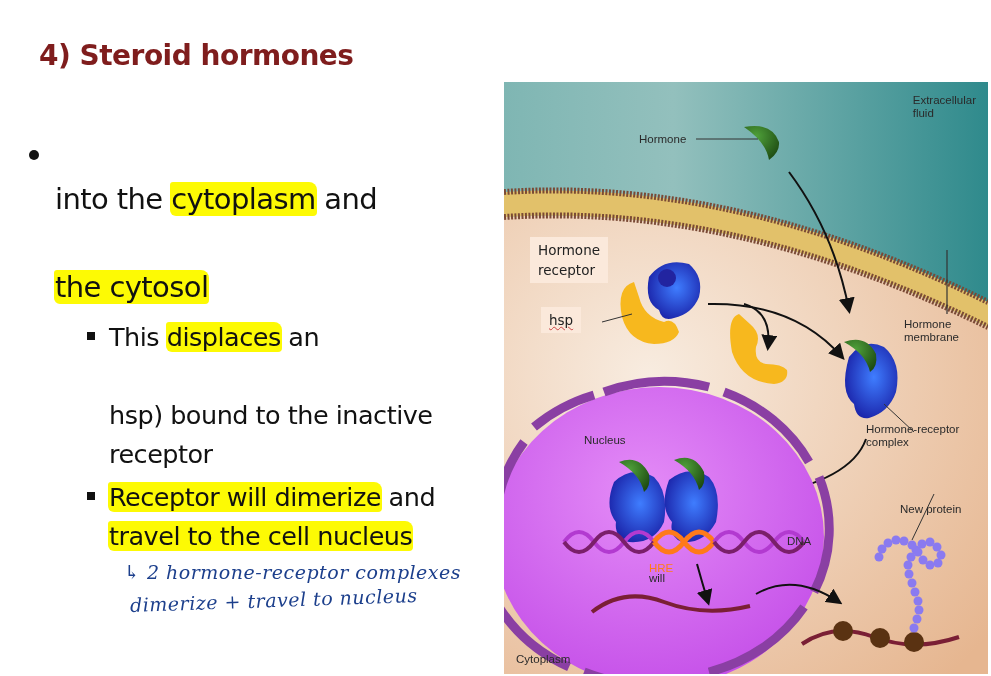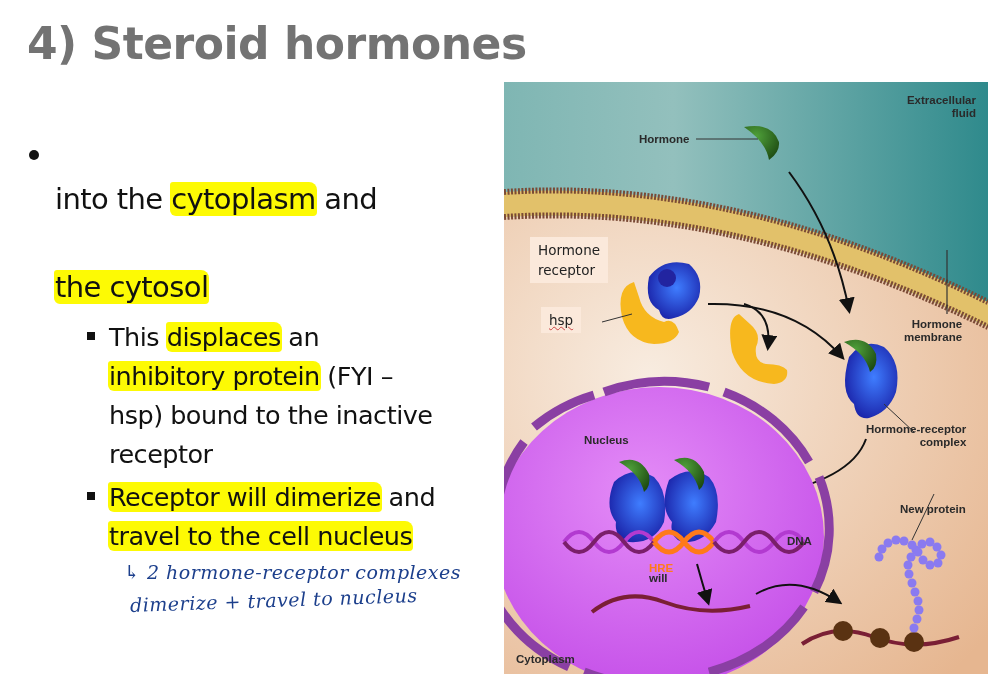--- a/index.html
+++ b/index.html
@@ -4,22 +4,22 @@
 <style>
   html, body { margin: 0; padding: 0; }
   body {
     width: 991px; height: 676px; overflow: hidden; position: relative;
     background: #ffffff;
     font-family: "DejaVu Sans", "Liberation Sans", sans-serif;
   }
   .slide-title {
     position: absolute; left: 27px; top: 14px;
     font-family: "DejaVu Sans", sans-serif;
-    font-weight: bold; font-size: 44px; line-height: 60px;
-    color: #737373; letter-spacing: -0.5px; margin: 0;
+    font-weight: bold; font-size: 28px; line-height: 60px;
+    color: #7f1d1d; letter-spacing: -0.5px; margin: 12px;
   }
   .body-text {
     position: absolute; left: 0; top: 0; width: 500px; height: 676px;
     font-family: "DejaVu Sans", sans-serif; color: #111;
   }
   .line { position: absolute; white-space: nowrap; }
   .l1 { font-size: 29px; line-height: 44px; letter-spacing: -0.6px; }
   .l2 { font-size: 25.5px; line-height: 39px; letter-spacing: -0.5px; }
   .hl {
     background: #fdfa04;
@@ -36,23 +36,22 @@
     position: absolute; font-family: "DejaVu Serif", serif; font-style: italic;
     color: #1c3f8c; font-size: 19px; white-space: nowrap; letter-spacing: 0.5px;
   }
   .diagram {
     position: absolute; left: 504px; top: 82px; width: 484px; height: 592px;
     overflow: hidden;
   }
   .diagram svg { display: block; }
   .dlabel {
     position: absolute; font-family: "Liberation Sans", sans-serif;
-    font-size: 11.5px; color: #2a2a2a; white-space: nowrap; text-align: right;
+    font-size: 11.5px; color: #2a2a2a; white-space: nowrap; text-align: left;
     line-height: 13px;
-    font-weight: bold;
   }
   .label-box {
     position: absolute; background: #fbe9db; font-family: "DejaVu Sans", sans-serif;
     color: #222; font-size: 13.5px; line-height: 20px; padding: 3px 8px;
   }
 </style>
 </head>
 <body>
 
 <h1 class="slide-title">4) Steroid hormones</h1>
@@ -63,23 +62,20 @@
   <div class="line l1" style="left:55px; top:177px;">
     <span>into the </span><span class="hl">cytoplasm</span><span> and</span>
   </div>
   <div class="line l1" style="left:55px; top:265px;">
     <span class="hl">the cytosol</span>
   </div>
 
   <div class="bullet-sq" style="left:87px; top:332px;"></div>
   <div class="line l2" style="left:109px; top:318px;">
     <span>This </span><span class="hl">displaces</span><span> an</span>
-  </div>
-  <div class="line l2" style="left:109px; top:357px;">
-    <span class="hl">inhibitory protein</span><span> (FYI –</span>
   </div>
   <div class="line l2" style="left:109px; top:396px;">
     <span>hsp) bound to the inactive</span>
   </div>
   <div class="line l2" style="left:109px; top:435px;">
     <span>receptor</span>
   </div>
 
   <div class="bullet-sq" style="left:87px; top:492px;"></div>
   <div class="line l2" style="left:109px; top:478px;">

